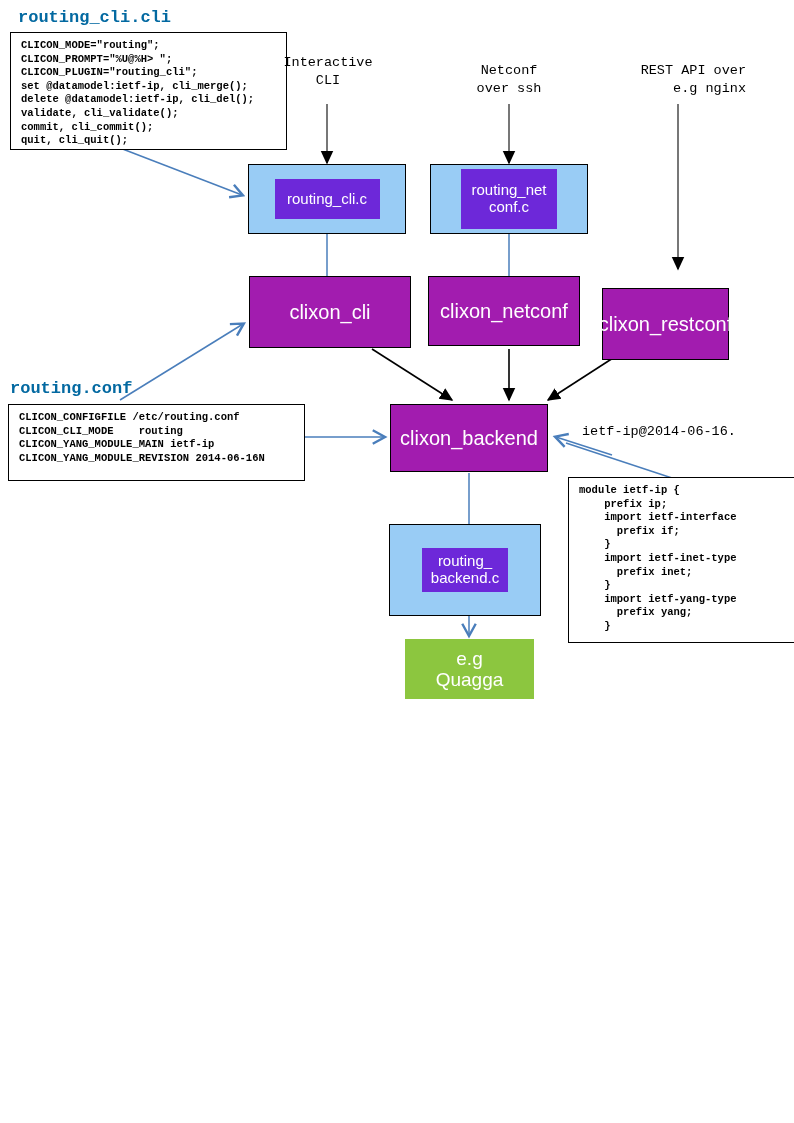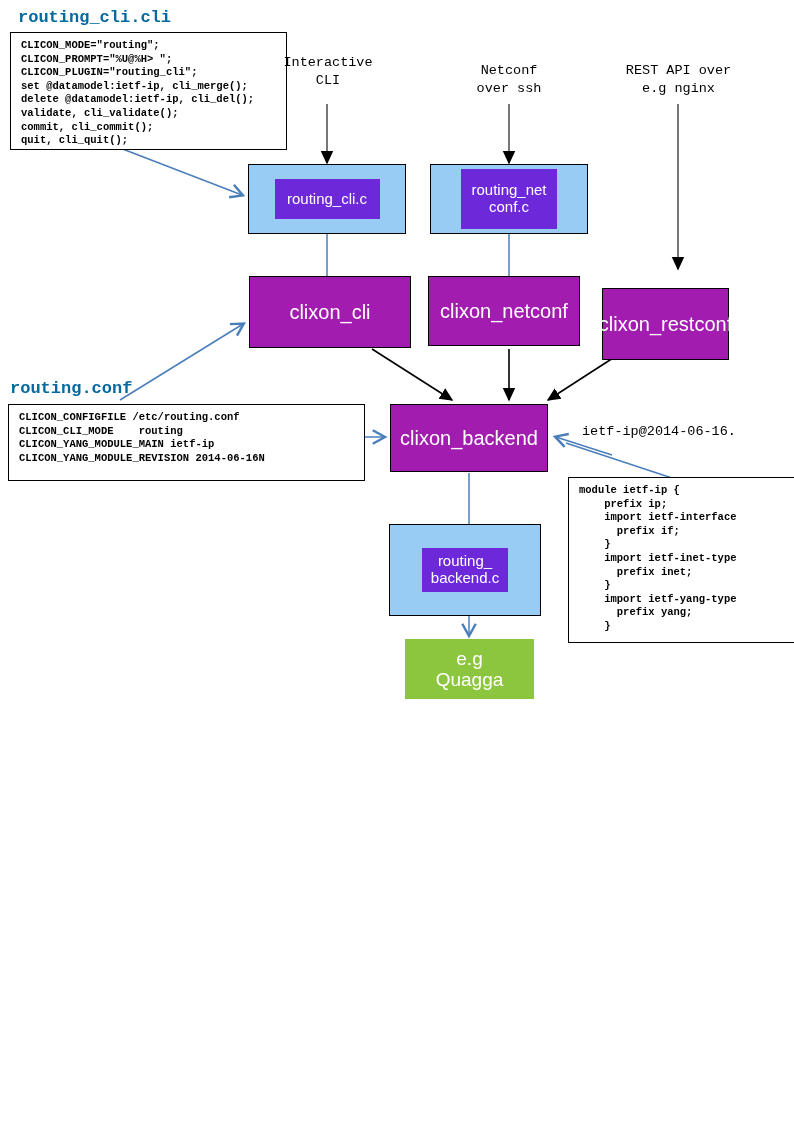--- a/index.html
+++ b/index.html
@@ -149,21 +149,21 @@
 delete @datamodel:ietf-ip, cli_del();
 validate, cli_validate();
 commit, cli_commit();
 quit, cli_quit();</pre>
   </div>
 
   <div class="annot" style="left:282px; top:54px; width:92px;">Interactive
 CLI</div>
   <div class="annot" style="left:463px; top:62px; width:92px;">Netconf
 over ssh</div>
-  <div class="annot" style="left:611px; top:62px; width:135px;">REST API over
+  <div class="annot" style="left:611px; top:62px; width:135px;text-align:right;">REST API over
 e.g nginx</div>
 
   <div class="node node-outer" style="left:248px; top:164px; width:158px; height:70px;">
     <div class="node node-green" style="position:static; width:105px; height:40px;">
       <span class="node-label">routing_cli.c</span>
     </div>
   </div>
 
   <div class="node node-outer" style="left:430px; top:164px; width:158px; height:70px;">
     <div class="node node-green" style="position:static; width:96px; height:60px;">
@@ -182,21 +182,21 @@
 
   <div class="node node-solid" style="left:602px; top:268px; width:127px; height:72px;margin-top:20px;">
     <span class="node-label">clixon_restconf</span>
   </div>
 
   <div class="node node-solid" style="left:390px; top:404px; width:158px; height:68px;">
     <span class="node-label">clixon_backend</span>
   </div>
 
   <div class="code-title" style="left:10px; top:379px;">routing.conf</div>
-  <div class="code-box" style="left:8px; top:404px; width:357px; height:77px;">
+  <div class="code-box" style="left:8px; top:404px; width:297px; height:77px;">
     <pre>CLICON_CONFIGFILE /etc/routing.conf
 CLICON_CLI_MODE    routing
 CLICON_YANG_MODULE_MAIN ietf-ip
 CLICON_YANG_MODULE_REVISION 2014-06-16N</pre>
   </div>
 
   <div class="annot annot-left" style="left:582px; top:423px; width:230px;">ietf-ip@2014-06-16.</div>
   <div class="code-box" style="left:568px; top:477px; width:232px; height:166px; border-right:none;">
     <pre>module ietf-ip {
     prefix ip;

